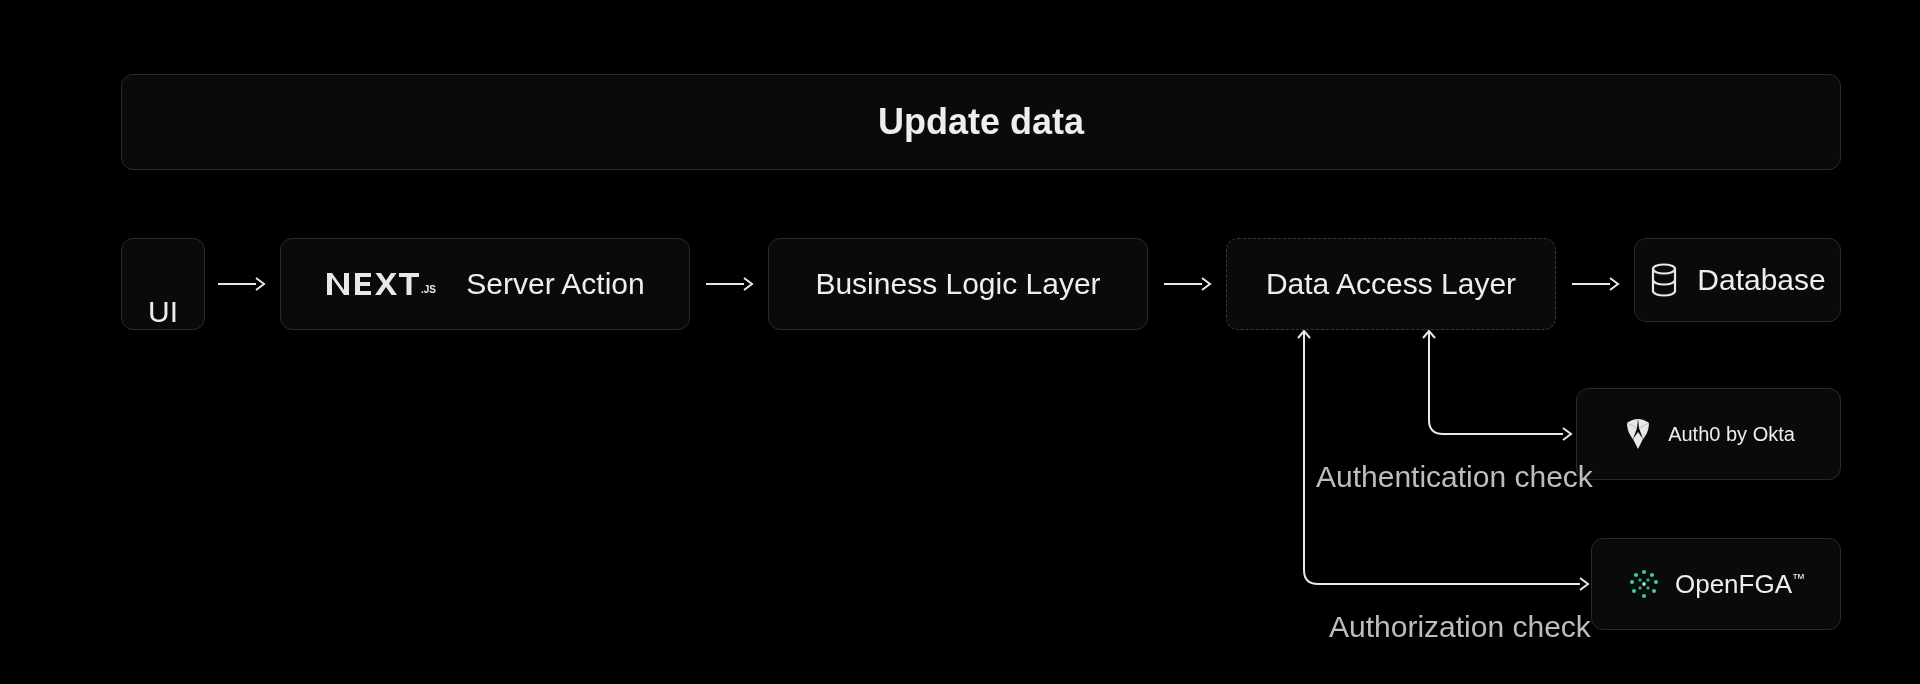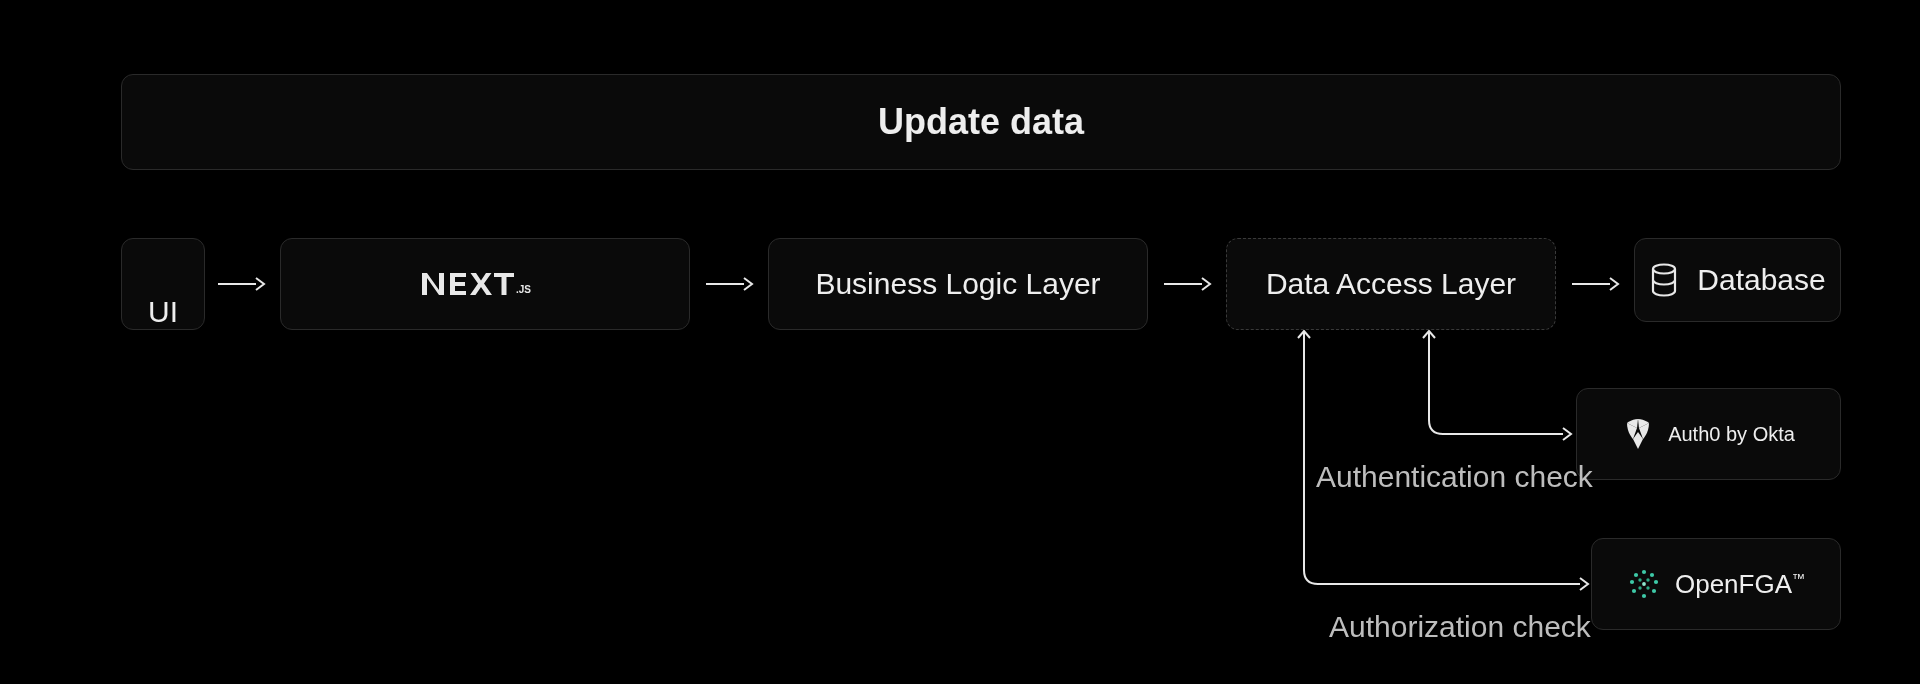--- a/index.html
+++ b/index.html
@@ -48,20 +48,21 @@
 
           <path d="M30 25 V3 H46 V7 H35 V12 H45 V16 H35 V21 H46 V25 Z"></path>
 
           <path d="M50 25 L58 13.5 L50.5 3 H56 L61 10.5 L66 3 H71.5 L64 13.5 L72 25 H66.5 L61 17 L55.5 25 Z"></path>
 
           <path d="M74 3 H94 V7 H86.5 V25 H81.5 V7 H74 Z"></path>
         </g>
         <text x="96" y="23" font-size="10" fill="#e8e8e8" font-family="Arial" font-weight="600">.JS</text>
       </svg>
     </span>
+    <span class="node-label">Server Action</span>
   </div>
 
   <div class="box dashed" style="left:1205px; top:238px; width:330px; height:92px;">
     <span class="node-label">Data Access Layer</span>
   </div>
 
   <div class="box" style="left:747px; top:238px; width:380px; height:92px;">
     <span class="node-label">Business Logic Layer</span>
   </div>
 

